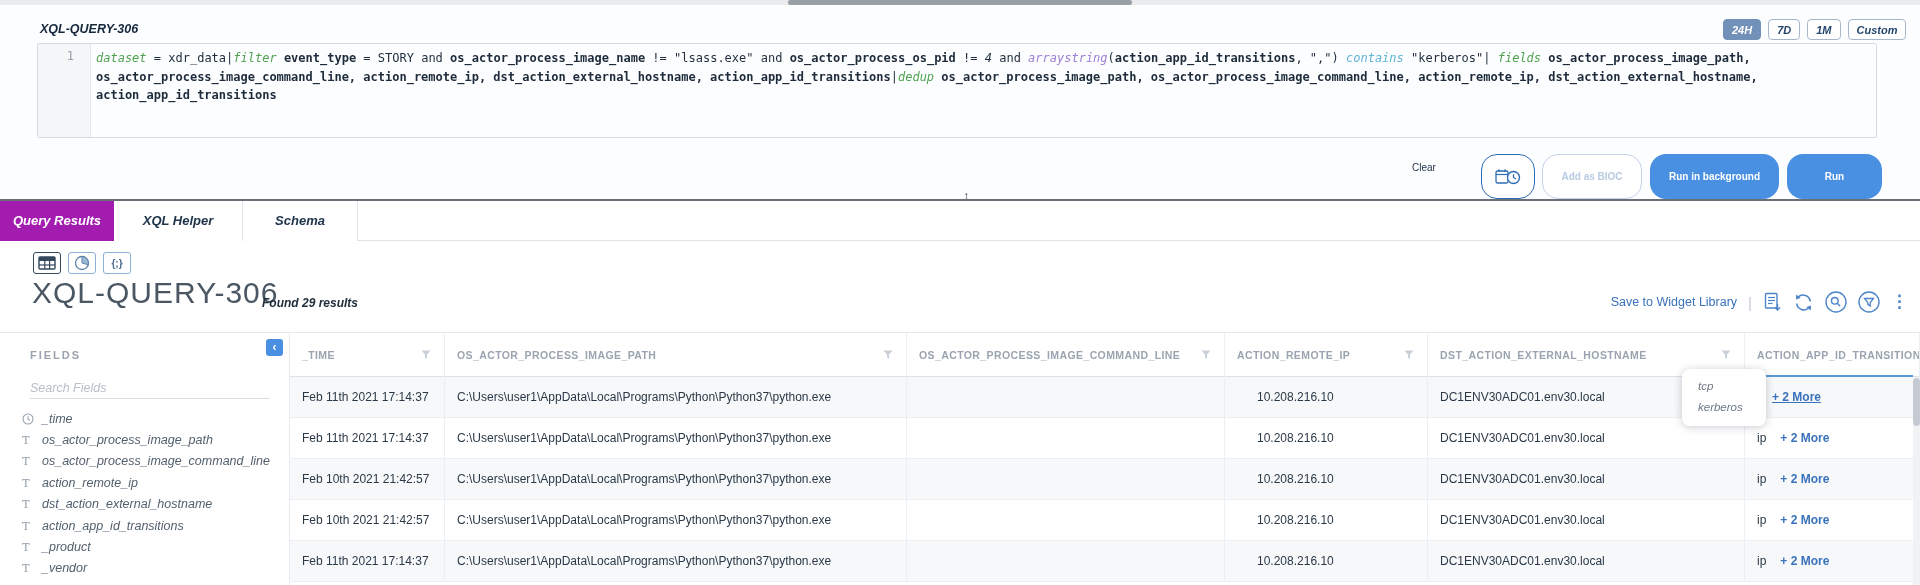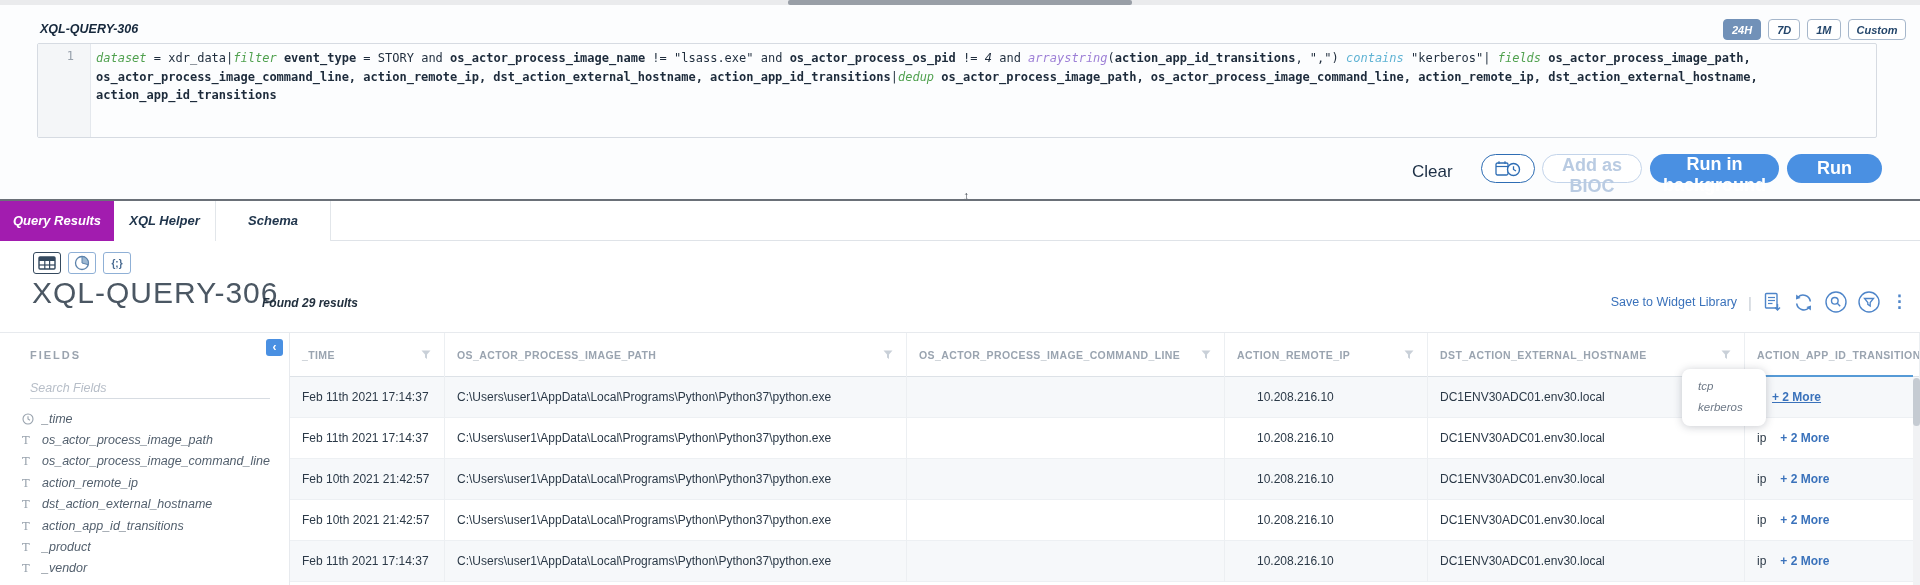--- a/index.html
+++ b/index.html
@@ -24,22 +24,22 @@
             padding:5px 16px 0 0; font-family:"DejaVu Sans Mono",monospace; font-size:12px; color:#97a1ac; }
   .code { flex:1; padding:5px 0 0 5px; font-family:"DejaVu Sans Mono",monospace; font-size:12px; line-height:18.5px; color:#1f2d3d; white-space:pre; overflow:hidden; }
   .tok-p  { color:#1f2d3d; }
   .tok-f  { color:#1d2b3b; font-weight:bold; }
   .tok-k  { color:#50a14f; font-style:italic; }
   .tok-fn { color:#9d7fd6; font-style:italic; }
   .tok-op { color:#5fb3d4; font-style:italic; }
   .tok-n  { color:#1f2d3d; font-style:italic; }
 
   .actions { position:absolute; left:0; top:149px; width:1920px; height:32px; }
-  .clear { position:absolute; left:1412px; top:8px; font-size:17px; color:#1c2f45; cursor:pointer; }
-  .btn { position:absolute; top:0; height:29px; border-radius:16px; font-size:18px; font-weight:bold;
+  .clear { position:absolute; left:1412px; top:8px; font-size:10px; color:#1c2f45; cursor:pointer; }
+  .btn { position:absolute; top:0; height:45px; border-radius:16px; font-size:10px; font-weight:bold;
          cursor:pointer; font-family:"Liberation Sans",sans-serif; }
   .schedule { left:1481px; width:54px; background:#fff; border:1.5px solid #2e6db4; display:flex; align-items:center; justify-content:center; }
   .bioc { left:1542px; width:100px; background:#fff; border:1px solid #c3d4ea; color:#b9cbe2; }
   .runbg { left:1650px; width:129px; background:#4a90e2; border:none; color:#fff; }
   .run { left:1787px; width:95px; background:#4a90e2; border:none; color:#fff; }
 
   
   .resize-divider { position:absolute; left:0; top:199px; width:1920px; height:2px; background:#6a7078; }
   .drag { position:absolute; left:963px; top:188px; font-size:13px; color:#3c434b; background:transparent; }
   .tabs { position:absolute; left:0; top:201px; width:1920px; height:40px; display:flex; border-bottom:1px solid #dfe3e8; background:#fff; }
@@ -143,21 +143,21 @@
       <button class="btn runbg">Run in background</button>
       <button class="btn run">Run</button>
     </div>
   </section>
 
   <span class="drag">↕</span>
   <div class="resize-divider"></div>
 
   <nav class="tabs" id="tabs">
       <div class="tab active" style="width: 114px;">Query Results</div>
-      <div class="tab" style="width: 102px;">XQL Helper</div>
+      <div class="tab" style="width: 129px;">XQL Helper</div>
       <div class="tab" style="width: 115px;">Schema</div>
     </nav>
 
   <div class="view-modes" id="view-modes">
       <button class="vm active">
         <svg width="18" height="14" viewBox="0 0 18 14">
           <rect x="1" y="1" width="16" height="12" rx="1" fill="none" stroke="#34495e" stroke-width="1.4"></rect>
           <rect x="1" y="1" width="16" height="4" fill="#34495e"></rect>
           <line x1="6.8" y1="5" x2="6.8" y2="13" stroke="#34495e" stroke-width="1.2"></line>
           <line x1="11.6" y1="5" x2="11.6" y2="13" stroke="#34495e" stroke-width="1.2"></line>

